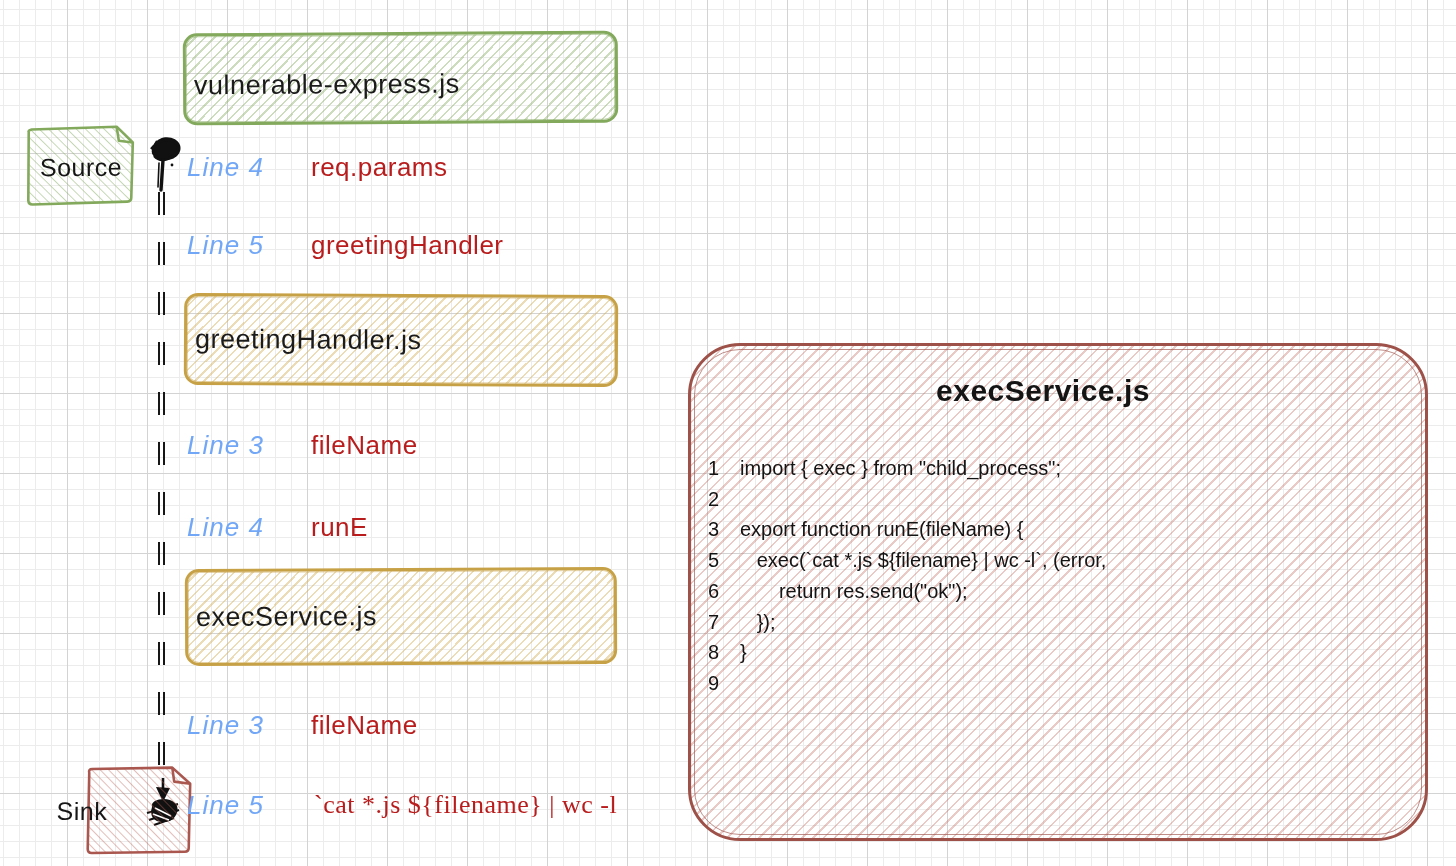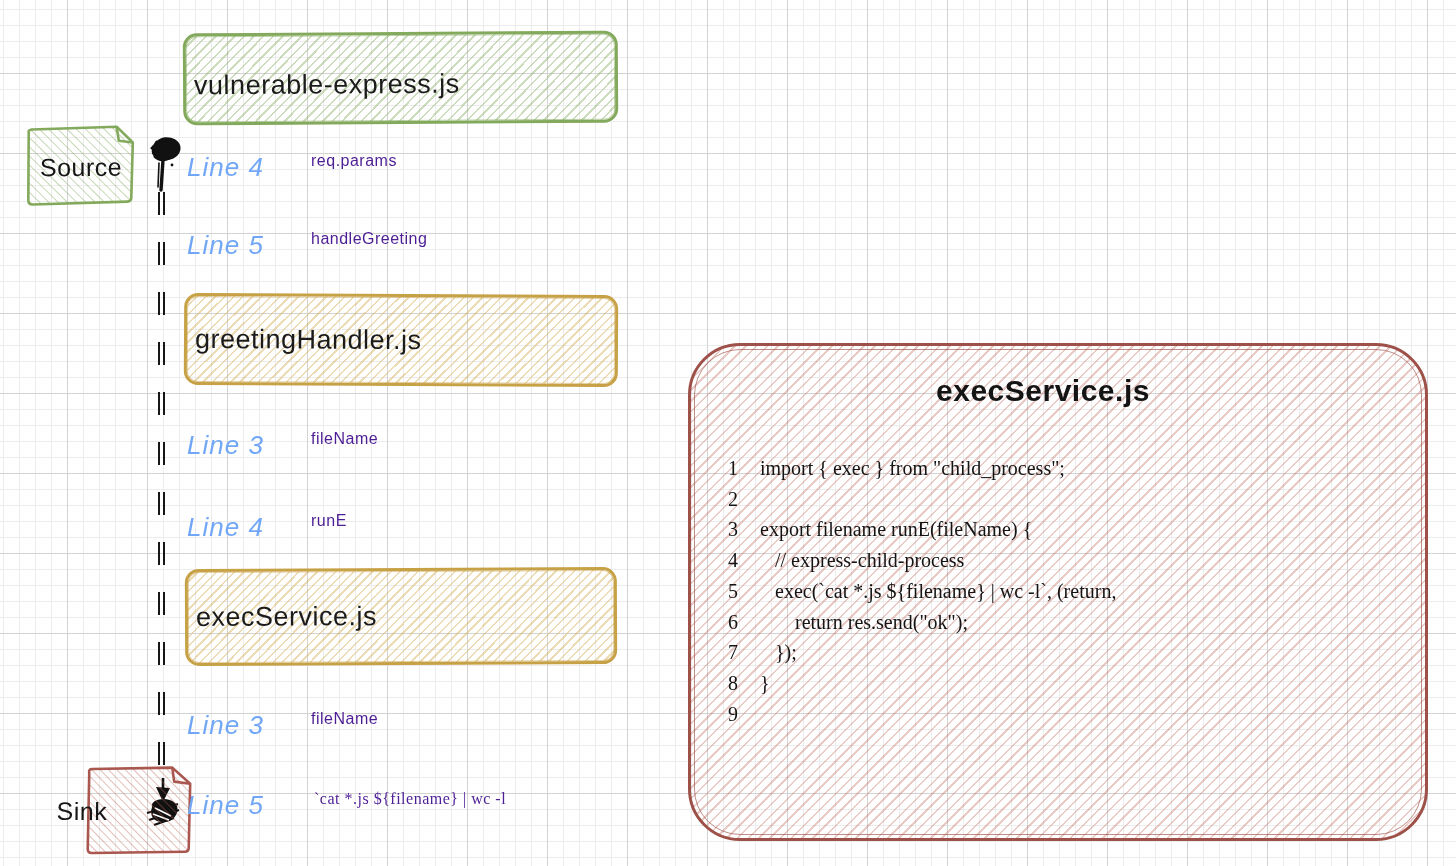--- a/index.html
+++ b/index.html
@@ -44,22 +44,22 @@
   }
 
   
   .trace-row{ position:absolute; left:0; width:700px; height:32px; }
   .ln-label{
     position:absolute; left:187px; top:0; font-size:26px; letter-spacing:1px;
     color:#71a7f6;
     font-style:italic;
   }
   .ln-value{
-    position:absolute; left:311px; top:0; font-size:16px; letter-spacing:.5px;
-    color:#4c1d95; white-space:pre;
+    position:absolute; left:311px; top:0; font-size:26px; letter-spacing:.5px;
+    color:#b91c1c; white-space:pre;
   }
 
   
   .connector{
     position:absolute; left:158px; top:192px; width:7px; height:600px;
   }
   .connector .dash-col{
     position:absolute; top:0; bottom:0; width:2.4px;
     background:repeating-linear-gradient(to bottom, #161616 0 23px, transparent 23px 50px);
   }
@@ -75,23 +75,22 @@
   .code-panel::after{
     content:""; position:absolute; inset:3px; border-radius:46px;
     border:1.5px solid rgba(157,81,73,.65); pointer-events:none;
   }
   .code-title{
     position:absolute; top:28px; left:0; right:30px; text-align:center;
     font-size:30px; font-weight:bold; letter-spacing:.5px; color:#141414;
   }
   .code-area{
     position:absolute; left:17px; top:107px; width:710px;
-    font-family:Liberation Serif, serif; font-size:20px; line-height:30.7px;
+    font-family:Liberation Sans, sans-serif; font-size:20px; line-height:30.7px;
     color:#141414;
-    margin-left:20px;
   }
   .code-row{ white-space:pre; }
   .code-row .ln-num{ display:inline-block; width:32px; }
 
   svg.overlay{ position:absolute; overflow:visible; }
 </style>
 </head>
 <body>
 
 <div id="canvas">
@@ -165,21 +164,21 @@
     <div class="note-label">Sink</div>
   </div>
 
   
   <div class="trace-row" style="top:152px;">
     <span class="ln-label">Line 4</span>
     <span class="ln-value">req.params</span>
   </div>
   <div class="trace-row" style="top:230px;">
     <span class="ln-label">Line 5</span>
-    <span class="ln-value">handleGreeting</span>
+    <span class="ln-value">greetingHandler</span>
   </div>
   <div class="trace-row" style="top:430px;">
     <span class="ln-label">Line 3</span>
     <span class="ln-value">fileName</span>
   </div>
   <div class="trace-row" style="top:512px;">
     <span class="ln-label">Line 4</span>
     <span class="ln-value">runE</span>
   </div>
   <div class="trace-row" style="top:710px;">
@@ -190,23 +189,22 @@
     <span class="ln-label">Line 5</span>
     <span class="ln-value" style="left:314px;font-family:Liberation Serif, serif;">`cat *.js ${filename} | wc -l</span>
   </div>
 
   
   <div class="code-panel">
     <div class="code-title">execService.js</div>
     <div class="code-area">
       <div class="code-row"><span class="ln-num">1</span><span class="code-text">import { exec } from "child_process";</span></div>
       <div class="code-row"><span class="ln-num">2</span><span class="code-text"></span></div>
-      <div class="code-row"><span class="ln-num">3</span><span class="code-text">export filename runE(fileName) {</span></div>
-      <div class="code-row"><span class="ln-num">4</span><span class="code-text">   // express-child-process</span></div>
-      <div class="code-row"><span class="ln-num">5</span><span class="code-text">   exec(`cat *.js ${filename} | wc -l`, (return,</span></div>
+      <div class="code-row"><span class="ln-num">3</span><span class="code-text">export function runE(fileName) {</span></div>
+      <div class="code-row"><span class="ln-num">5</span><span class="code-text">   exec(`cat *.js ${filename} | wc -l`, (error,</span></div>
       <div class="code-row"><span class="ln-num">6</span><span class="code-text">       return res.send("ok");</span></div>
       <div class="code-row"><span class="ln-num">7</span><span class="code-text">   });</span></div>
       <div class="code-row"><span class="ln-num">8</span><span class="code-text">}</span></div>
       <div class="code-row"><span class="ln-num">9</span><span class="code-text"></span></div>
     </div>
   </div>
 
 </div>
 
 </body></html>

